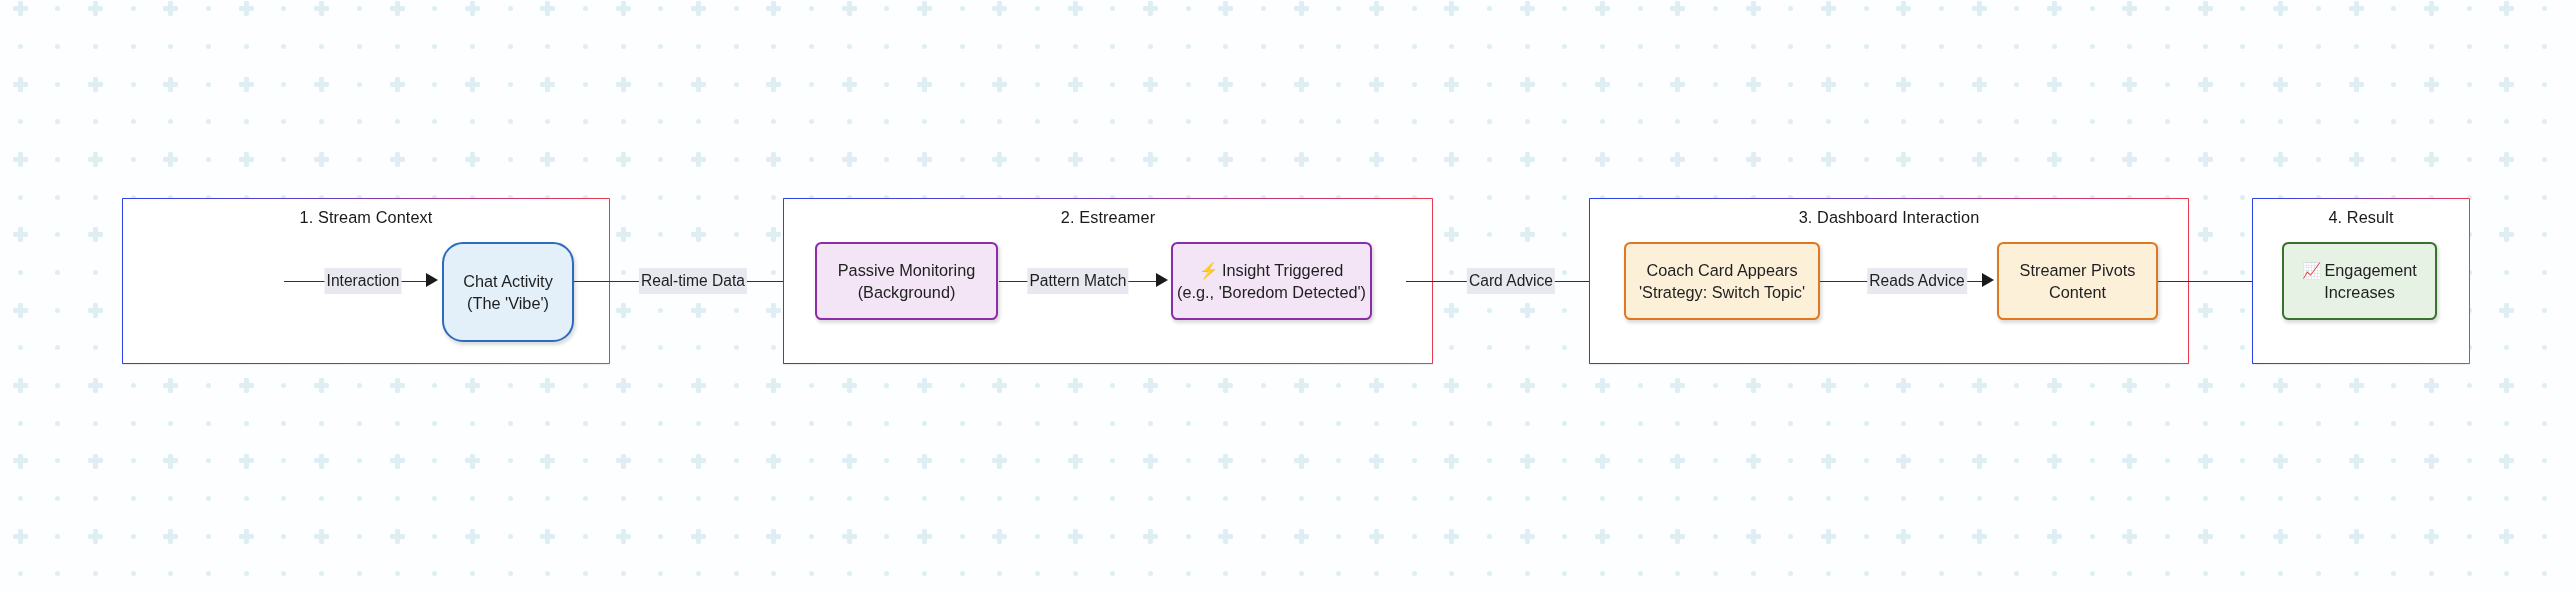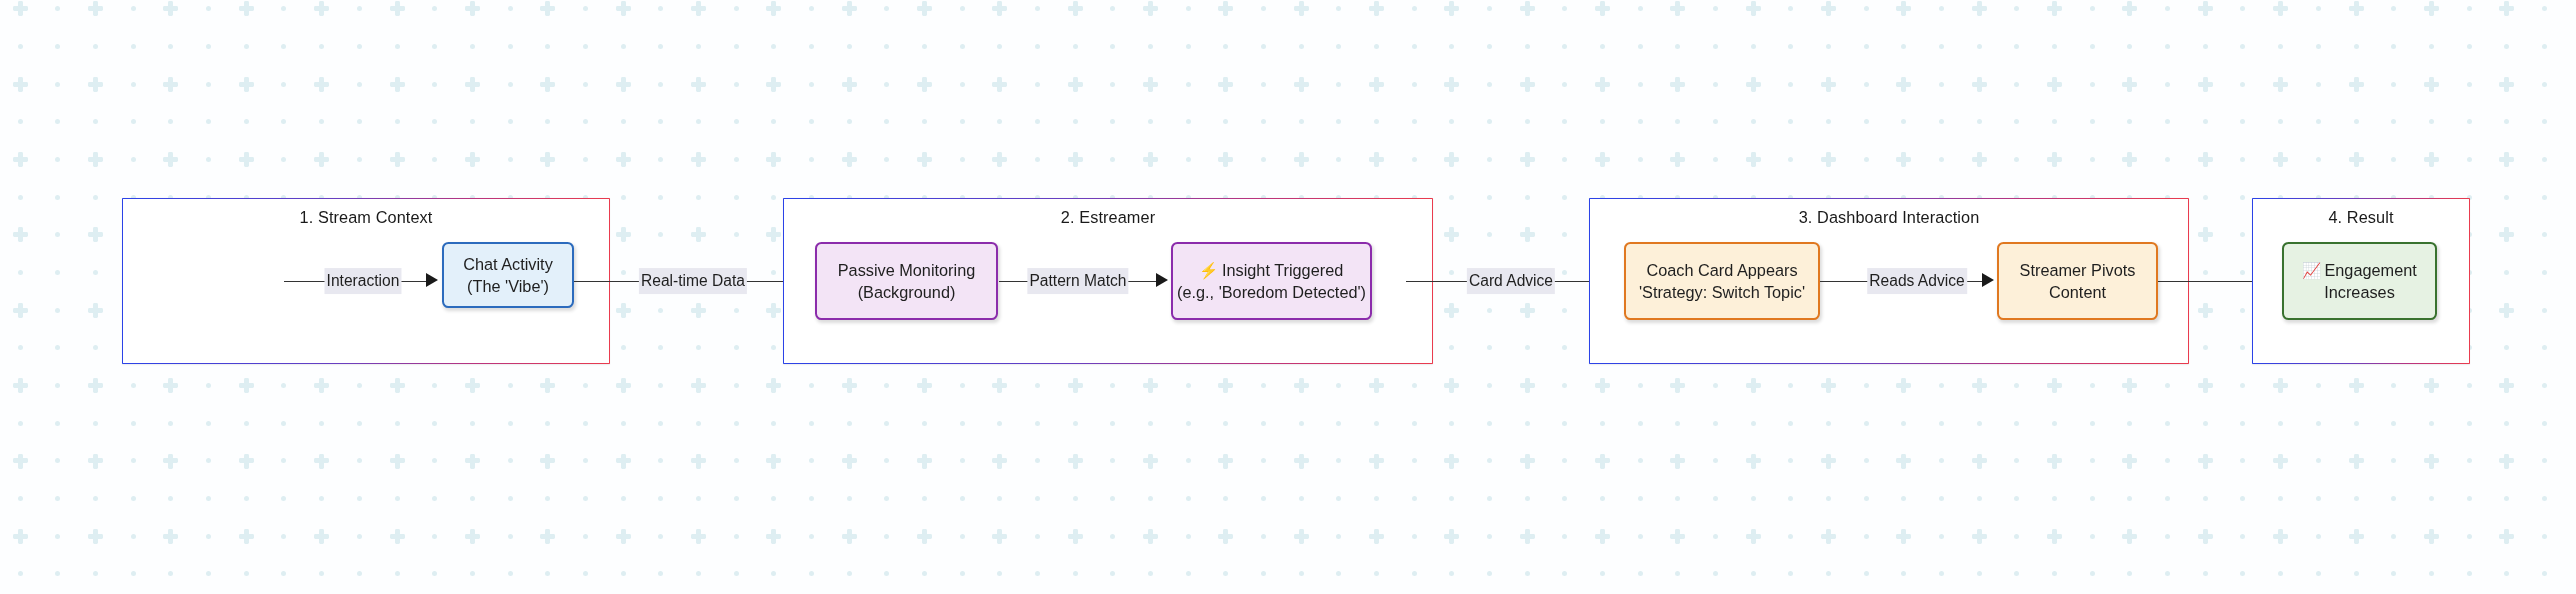--- a/index.html
+++ b/index.html
@@ -1477,21 +1477,21 @@
       <span style="left:2467px;top:571px;width:5px;height:5px;border-radius:50%;background:#deeef2"></span>
       <span style="left:2504px;top:571px;width:5px;height:5px;border-radius:50%;background:#deeef2"></span>
       <span style="left:2542px;top:571px;width:5px;height:5px;border-radius:50%;background:#deeef2"></span>
     </div>
 
   <div class="cluster" style="left:122px; top:198px; width:488px; height:166px;">
     <div class="cluster-title">1. Stream Context</div>
   </div>
 
 
-  <div class="node blue" style="left:442px; top:242px; width:132px; height:66px;">
+  <div class="node blue" style="left:442px; top:242px; width:132px; height:100px;border-radius:21px;">
     <span class="ln">Chat Activity</span>
     <span class="ln">(The 'Vibe')</span>
   </div>
 
   <div class="edge-line" style="left:284px; top:281px; width:142px;"></div>
   <div class="arrow" style="left:426px; top:273px;"></div>
   <div class="edge-label" style="left:363px; top:281px;">Interaction</div>
 
   <div class="edge-line" style="left:574px; top:281px; width:225px;"></div>
   <div class="arrow" style="left:798px; top:273px;"></div>

